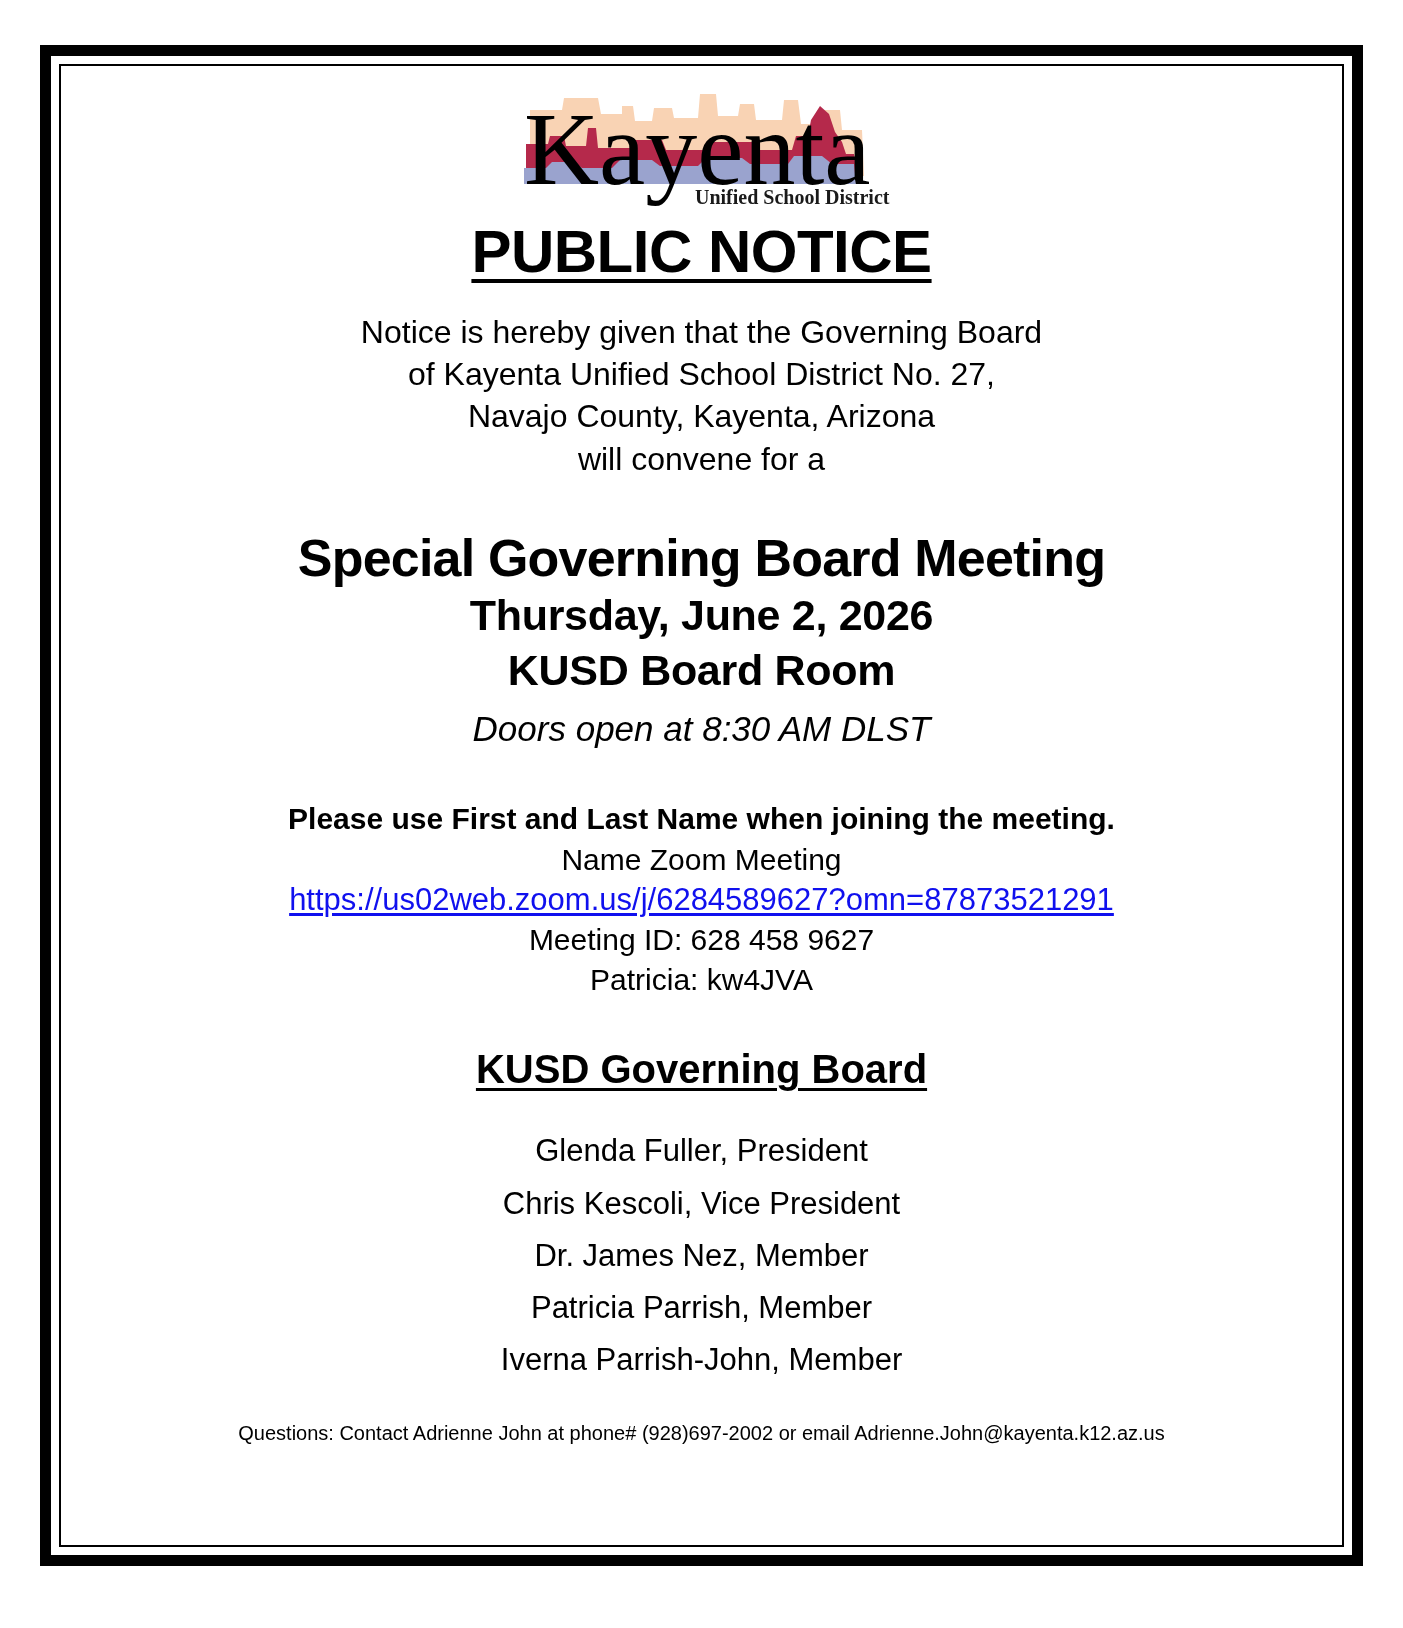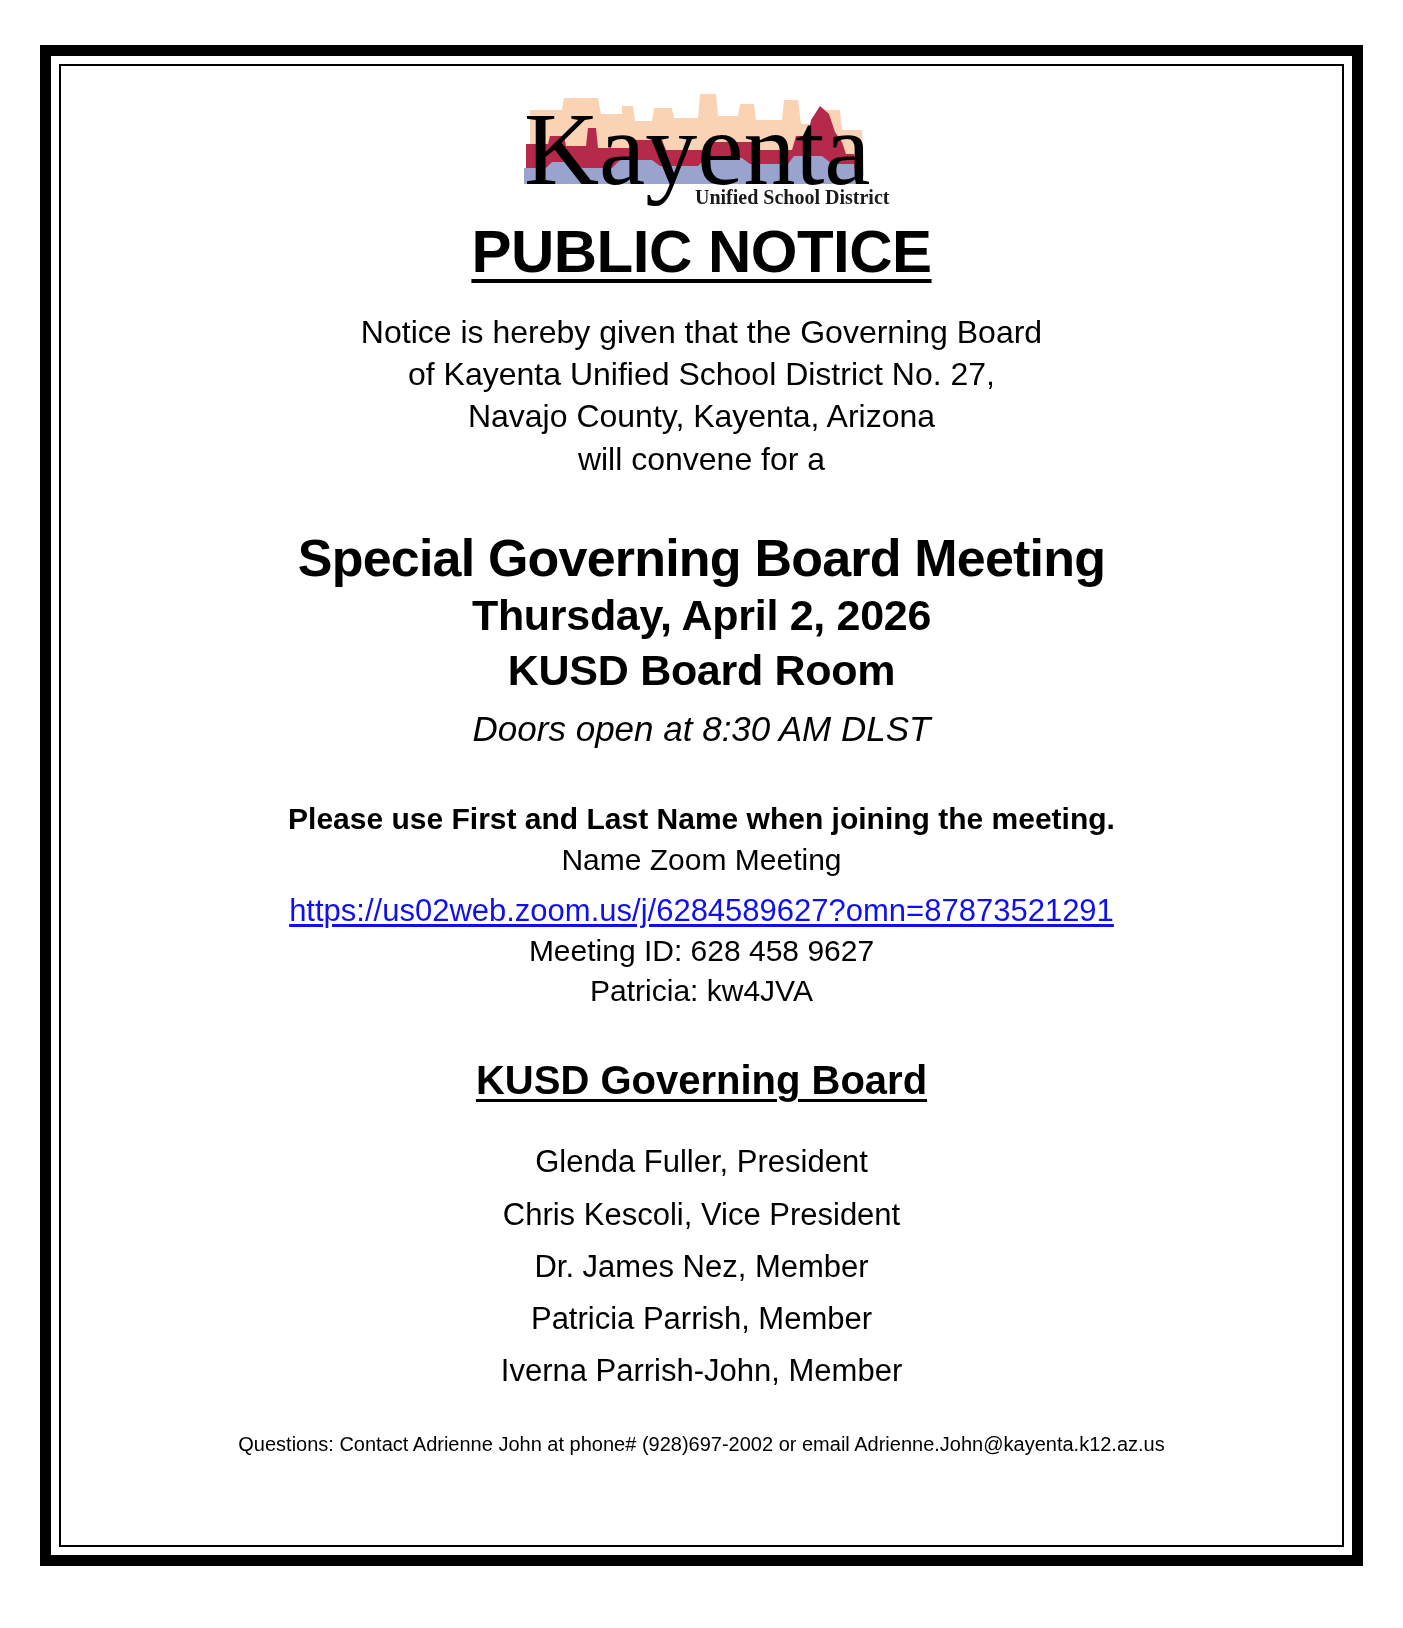--- a/index.html
+++ b/index.html
@@ -132,21 +132,21 @@
     line-height: 1.3;
     margin-top: 2px;
   }
   .zoom-link {
     display: inline-block;
     font-size: 31px;
     color: #1010ee;
     text-decoration: underline;
     text-underline-offset: 3px;
     line-height: 1.3;
-    margin-top: 12px;
+    margin-top: 1px;
     cursor: pointer;
   }
   .zoom-id, .zoom-pass {
     font-size: 30px;
     font-weight: 400;
     line-height: 1.32;
   }
 
   
   .board-block {
@@ -218,21 +218,21 @@
 
         <div class="intro">
           <div>Notice is hereby given that the Governing Board</div>
           <div>of Kayenta Unified School District No. 27,</div>
           <div>Navajo County, Kayenta, Arizona</div>
           <div>will convene for a</div>
         </div>
 
         <div class="meeting">
           <div class="meeting-title">Special Governing Board Meeting</div>
-          <div class="meeting-line">Thursday, April 2, 2026</div>
+          <div class="meeting-line">Thursday, June 2, 2026</div>
           <div class="meeting-line">KUSD Board Room</div>
           <div class="doors">Doors open at 8:30 AM DLST</div>
         </div>
 
         <div class="zoom-block">
           <div class="zoom-note">Please use First and Last Name when joining the meeting.</div>
           <div class="zoom-join">Name Zoom Meeting</div>
           <a class="zoom-link" href="#">https://us02web.zoom.us/j/6284589627?omn=87873521291</a>
           <div class="zoom-id">Meeting ID:  628  458  9627</div>
           <div class="zoom-pass">Patricia:  kw4JVA</div>

